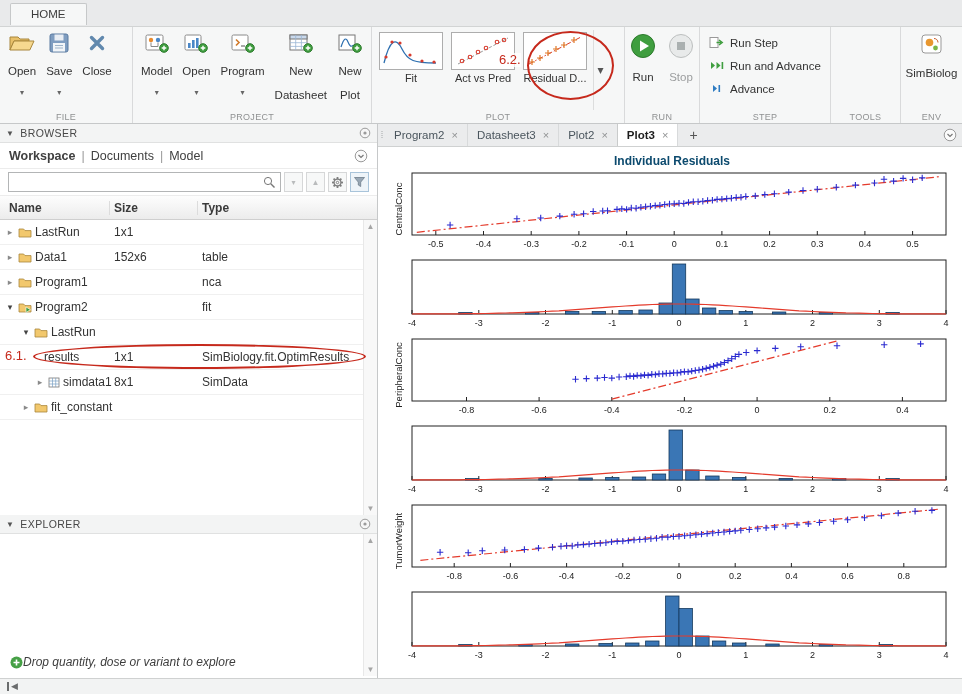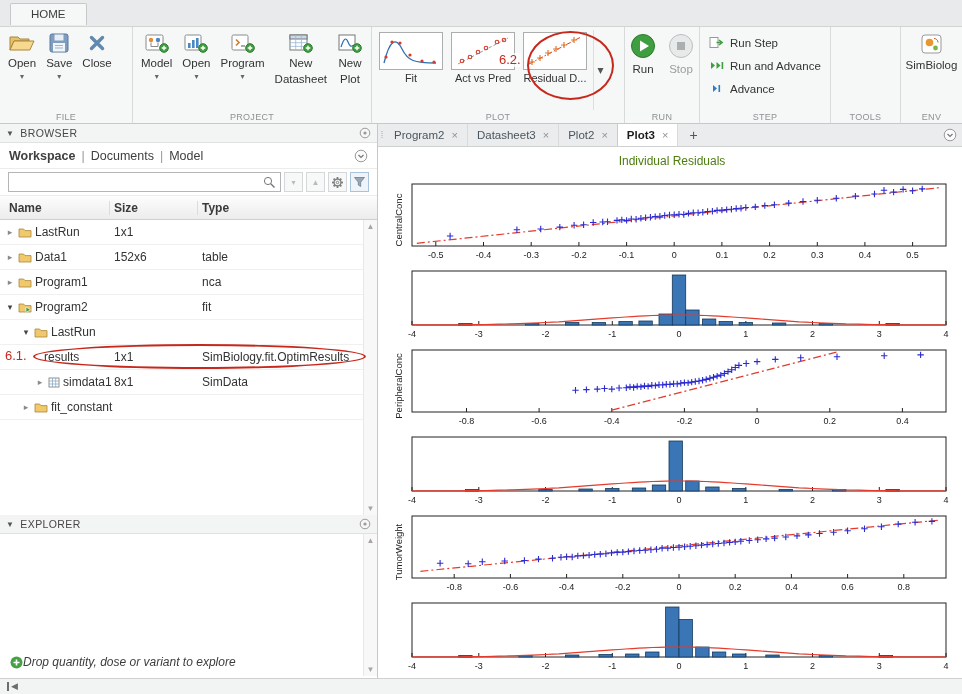--- a/index.html
+++ b/index.html
@@ -7,21 +7,21 @@
   body { font-family:"Liberation Sans", sans-serif; font-size:12px; color:#333; background:#fff; position:relative; display:flex; flex-direction:column; }
 
   
   .ribbon { height:124px; background:#f6f7f7; border-bottom:1px solid #c6c8c9; flex:0 0 auto; }
   .tabbar { height:27px; background:#e9eaeb; border-bottom:1px solid #d2d4d4; display:flex; align-items:center; padding-left:10px; }
   .tab-home { background:#f6f7f7; border:1px solid #c6c8c9; border-bottom:none; border-radius:2px 2px 0 0; padding:4px 20px 5px; font-size:11.5px; color:#3c3c3c; margin-bottom:-1px; }
   .ribbon-body { display:flex; height:96px; }
   .rsection { position:relative; border-right:1px solid #d9dadb; padding:3px 3px 13px; flex:0 0 auto; }
   .rsection-label { position:absolute; bottom:1px; left:0; right:0; text-align:center; font-size:9px; color:#8f9192; letter-spacing:.3px; white-space:nowrap; overflow:hidden; }
   .rbuttons { display:flex; align-items:flex-start; height:100%; }
-  .big-btn { display:flex; flex-direction:column; align-items:center; gap:4px; padding:3px 5px; font-size:11.5px; color:#333; min-width:36px; }
+  .big-btn { display:flex; flex-direction:column; align-items:center; gap:12px; padding:3px 5px; font-size:11.5px; color:#333; min-width:36px; }
   .big-btn .lbl { line-height:12px; white-space:nowrap; }
   .arrow-glyph { font-size:8px; color:#666; line-height:7px; }
   .thumb-btn { display:flex; flex-direction:column; align-items:center; padding:2px 4px; font-size:11px; color:#333; }
   .thumb { width:64px; height:38px; border:1px solid #adadad; background:#fff; margin-bottom:2px; }
   .gallery-arrow { width:14px; align-self:stretch; display:flex; align-items:center; justify-content:center; color:#555; border-left:1px solid #dcdddd; margin-left:2px; }
   .step-col { display:flex; flex-direction:column; justify-content:flex-start; padding-top:4px; }
   .step-item { display:flex; align-items:center; gap:5px; height:23px; padding:0 6px; font-size:11.5px; color:#333; white-space:nowrap; }
   .disabled-lbl { color:#9b9d9e; }
 
   
@@ -66,21 +66,21 @@
   .main { flex:1 1 auto; display:flex; flex-direction:column; min-width:0; background:#fff; }
   .doc-tabbar { height:23px; flex:0 0 auto; background:#ebeced; border-bottom:1px solid #cfd1d1; display:flex; align-items:stretch; }
   .grip { width:7px; display:flex; align-items:center; justify-content:center; color:#9fa1a2; font-size:9px; letter-spacing:-1px; }
   .doc-tab { display:flex; align-items:center; gap:7px; padding:0 9px; font-size:11.5px; color:#4a555d; border-right:1px solid #d8dadb; }
   .doc-tab.active { background:#fff; color:#1d1d1d; font-weight:bold; border-left:1px solid #c9cbcb; margin-left:-1px; }
   .tab-x { color:#8f9192; font-size:11px; font-weight:normal; }
   .plus-tab { display:flex; align-items:center; padding:0 11px; color:#555; font-size:14px; }
   .tabbar-menu { margin-left:auto; display:flex; align-items:center; padding-right:5px; }
 
   .plot-wrap { flex:1 1 auto; padding:4px 8px 2px 12px; display:flex; flex-direction:column; min-height:0; }
-  .plot-title { text-align:center; font-weight:normal; font-size:12px; color:#4d7c0f; margin:3px 0 13px; }
+  .plot-title { text-align:center; font-weight:bold; font-size:12px; color:#0c4a6e; margin:3px 0 2px; }
   .subplot-row { display:flex; margin-bottom:3px; }
   .ylab { width:16px; position:relative; flex:0 0 auto; }
   .ylab span { position:absolute; left:50%; top:46%; transform:translate(-50%,-50%) rotate(-90deg); white-space:nowrap; font-size:9.5px; color:#222; }
   .plot-svg { display:block; }
   svg text { font-family:"Liberation Sans", sans-serif; }
 
   
   .statusbar { height:16px; flex:0 0 auto; background:#f2f3f3; border-top:1px solid #cfd1d1; display:flex; align-items:center; padding-left:7px; gap:2px; }
   .back-bar { width:2px; height:9px; background:#6a6c6d; }
   .back-glyph { font-size:9px; color:#6a6c6d; line-height:9px; }

